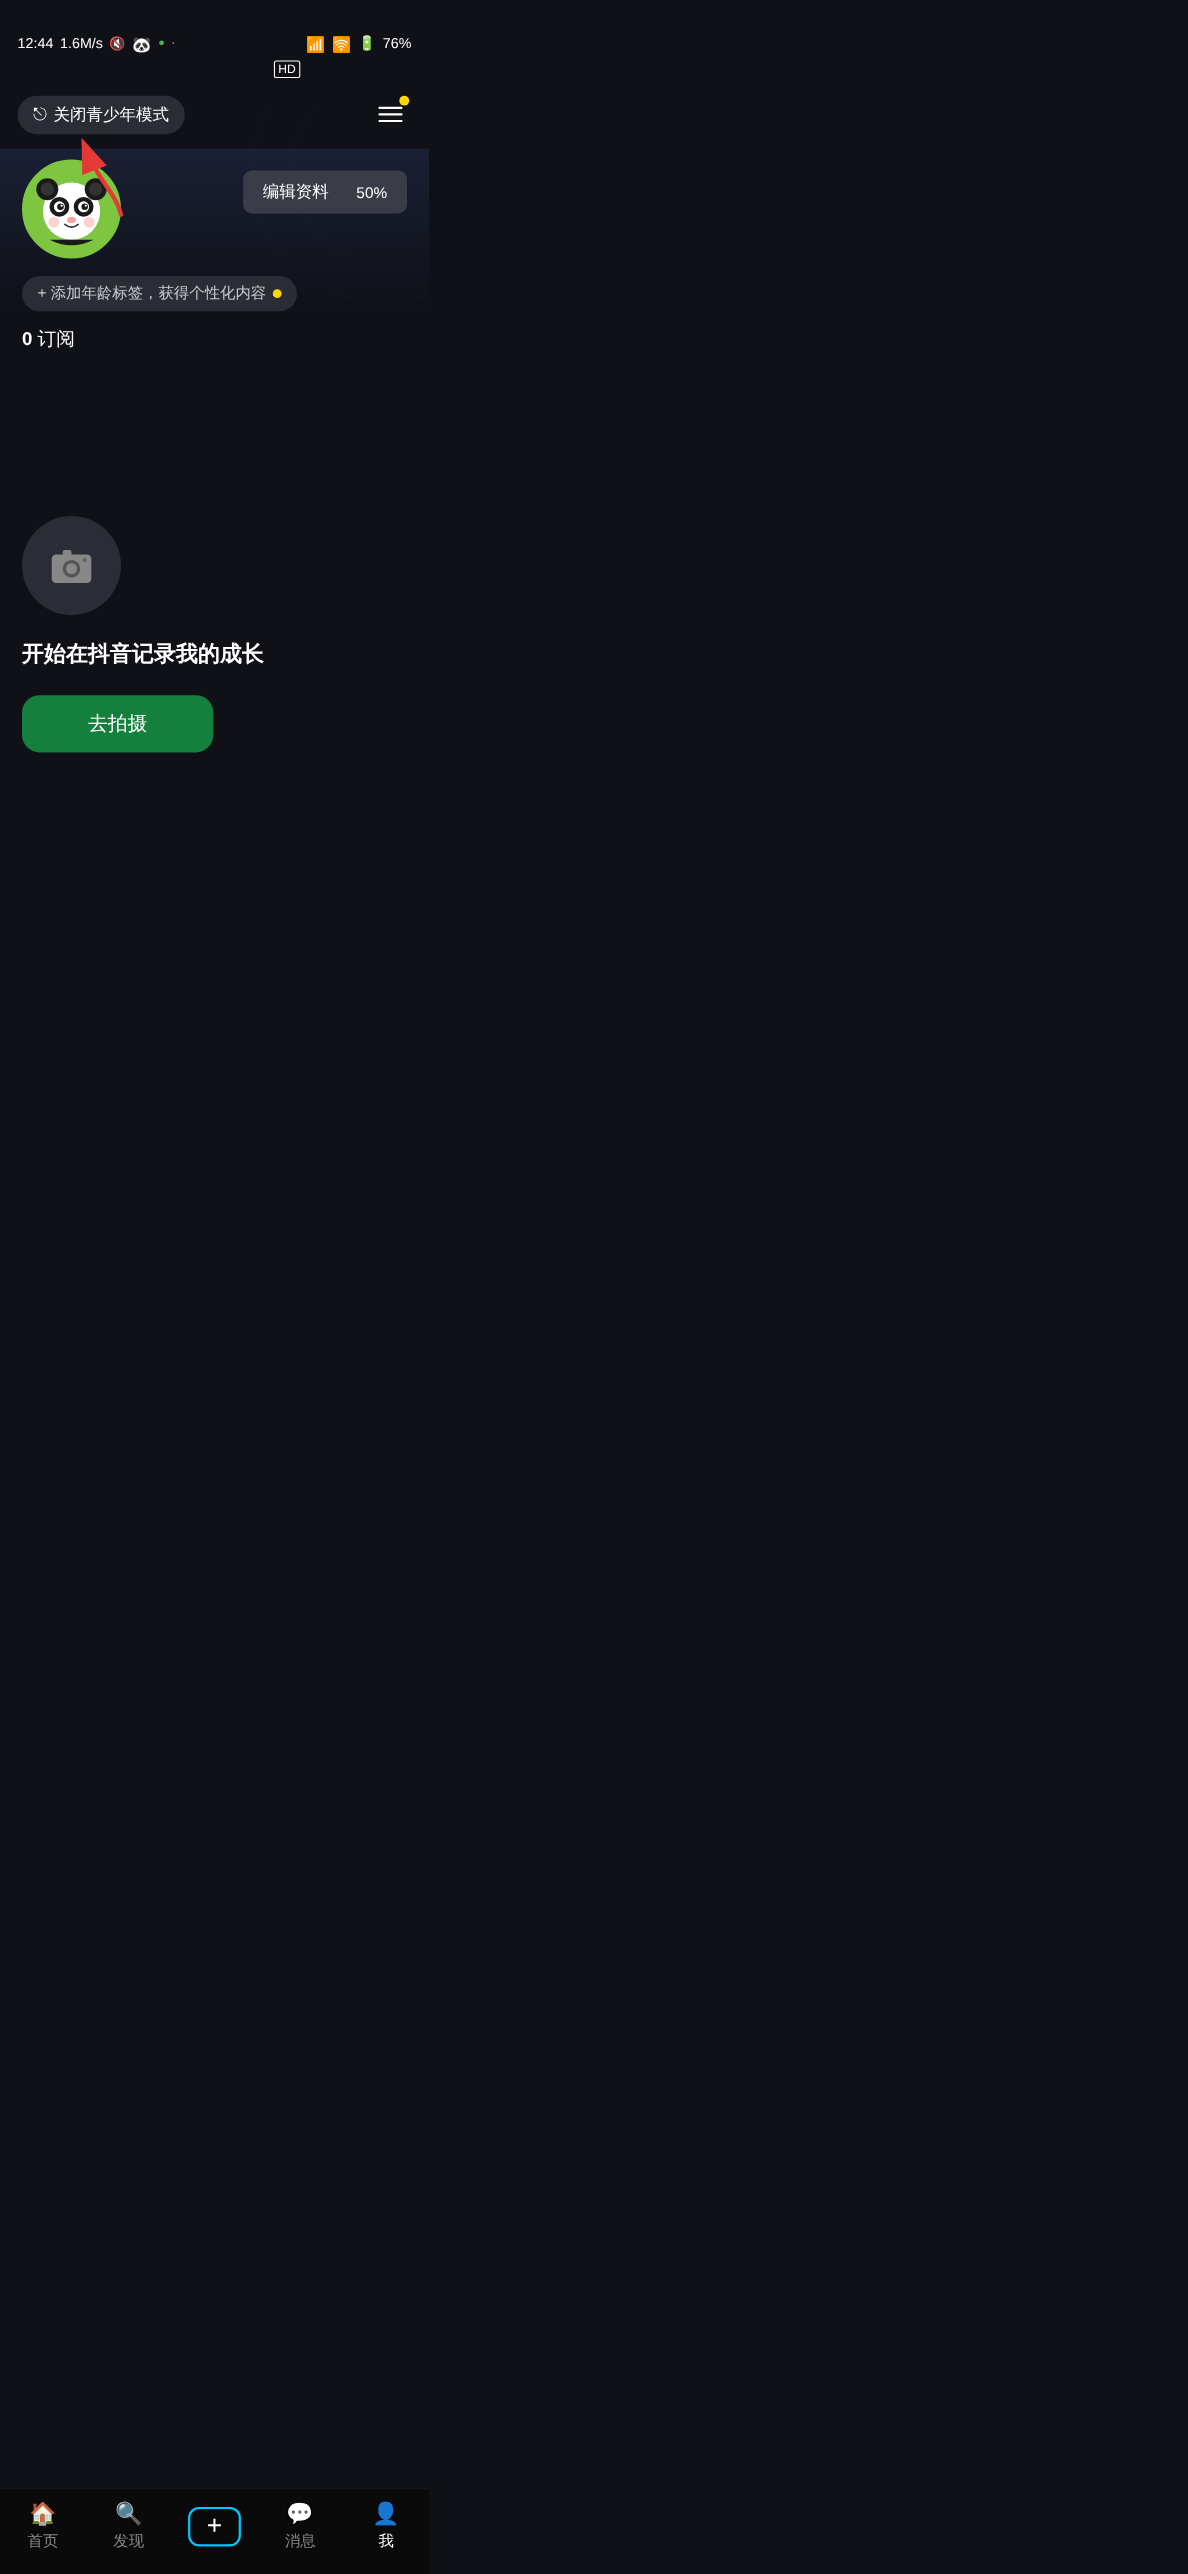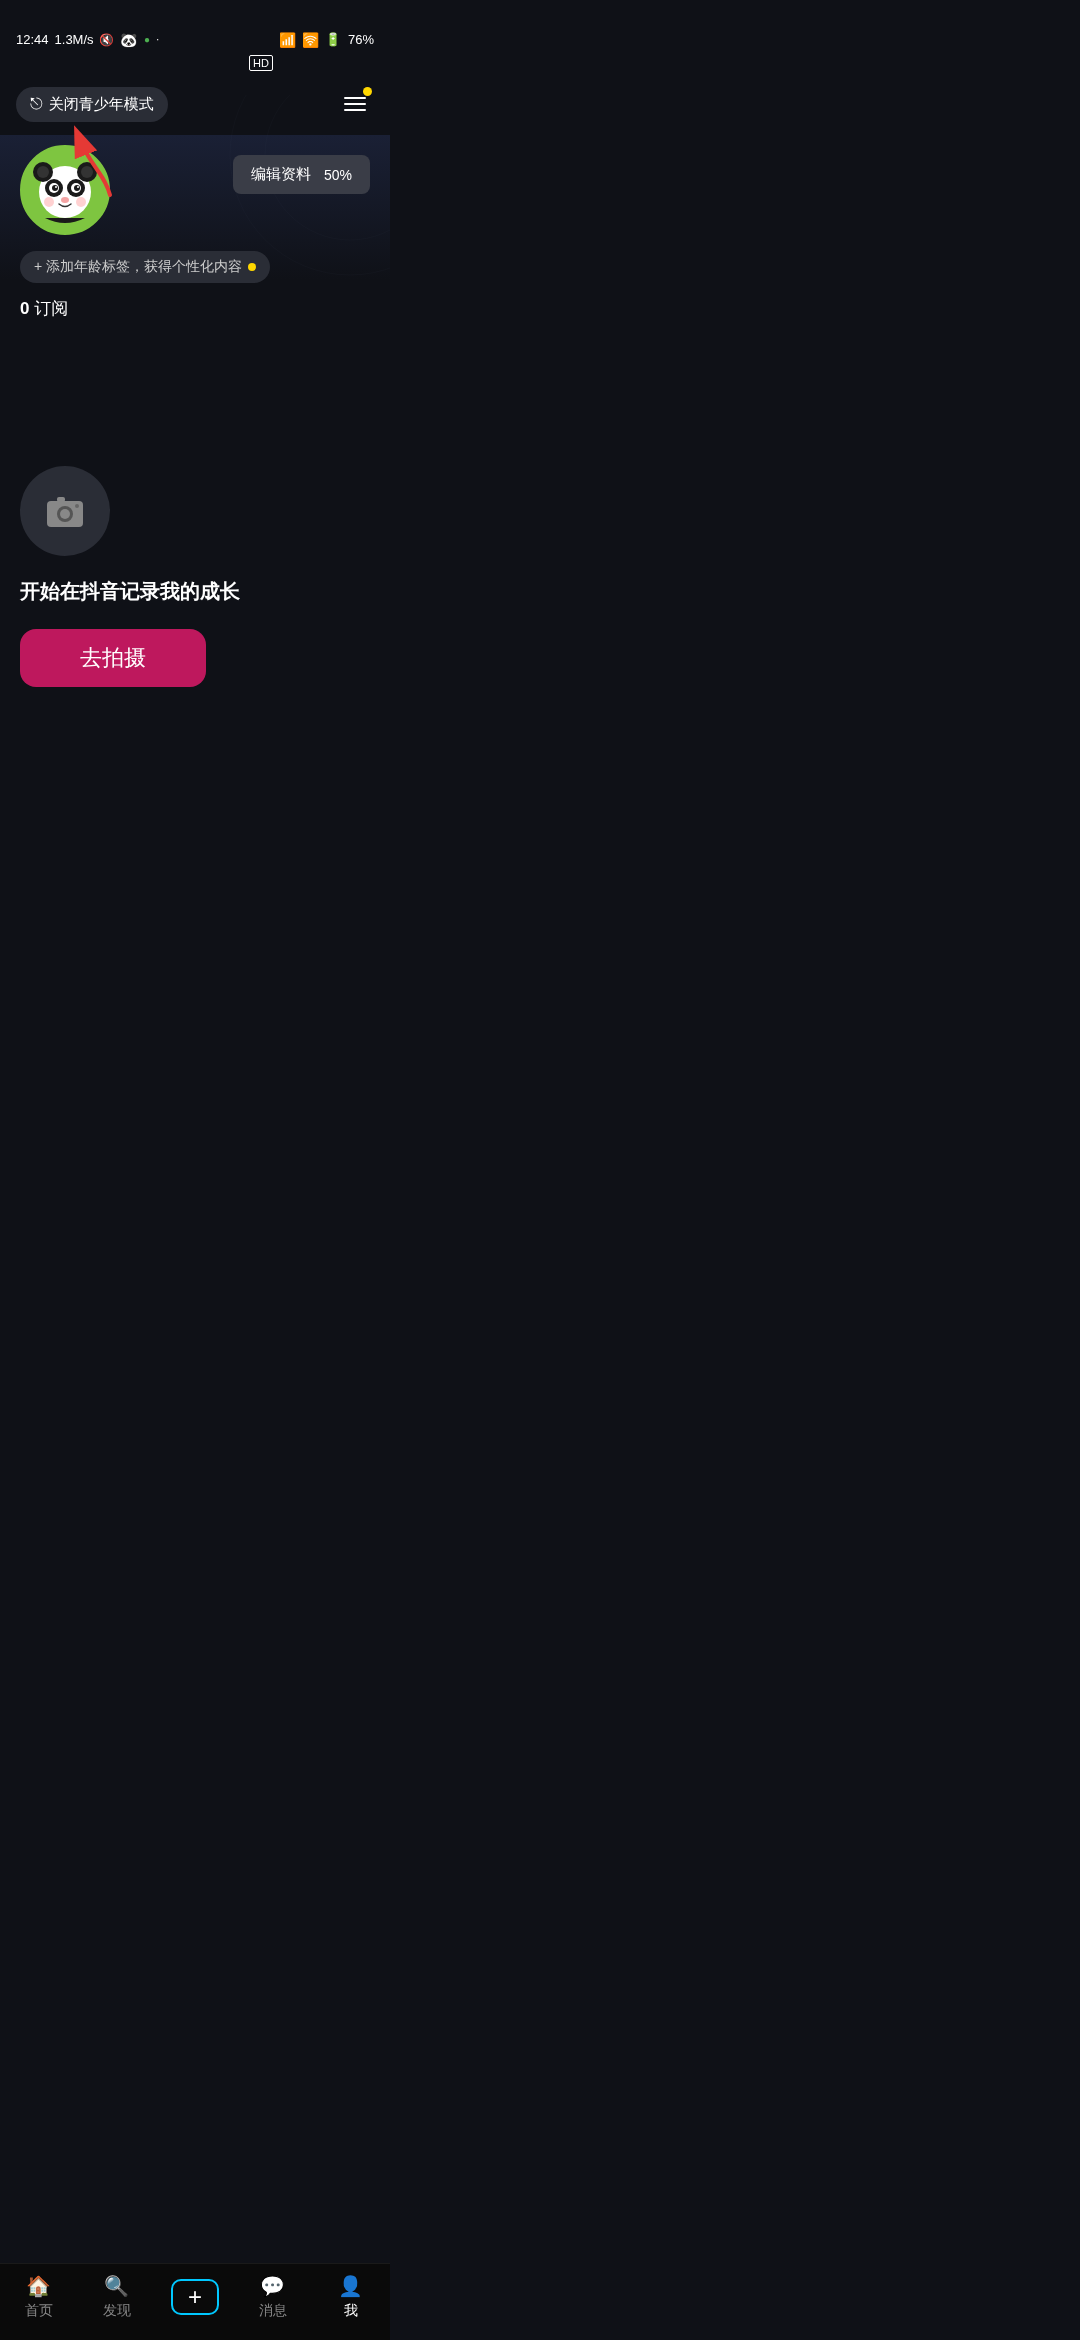--- a/index.html
+++ b/index.html
@@ -130,21 +130,21 @@
     .edit-profile-btn {
       background: #3a3d47;
       border: none;
       border-radius: 8px;
       padding: 10px 18px;
       color: #fff;
       font-size: 15px;
       cursor: pointer;
       display: flex;
       align-items: center;
-      gap: 0;
+      gap: 12px;
       margin-top: 10px;
     }
     .edit-profile-btn .percent {
       color: #ffffff;
       font-size: 14px;
       margin-left: 13px;
     }
     .username {
       font-size: 30px;
       font-weight: 700;
@@ -230,26 +230,26 @@
       width: 44px; height: 44px;
     }
     .empty-title {
       font-size: 20px;
       font-weight: 600;
       color: #fff;
       margin-bottom: 24px;
       text-align: center;
     }
     .shoot-btn {
-      background: #be185d;
+      background: #15803d;
       border: none;
       border-radius: 16px;
       padding: 14px 60px;
       color: #fff;
-      font-size: 22px;
+      font-size: 18px;
       cursor: pointer;
     }
 
     
     .bottom-nav {
       position: fixed;
       bottom: 0; left: 0;
       width: 390px;
       background: #0a0a0a;
       display: flex;
@@ -285,21 +285,21 @@
 
     
     .bottom-spacer { height: 90px; }
   </style>
 </head>
 <body>
 
 <div class="status-bar">
   <div class="status-left">
     <span>12:44</span>
-    <span>1.3M/s</span>
+    <span>1.6M/s</span>
 
     <span style="font-size:12px;">🔇</span>
     <span style="font-size:14px;">🐼</span>
     <span style="color:#4caf50;font-size:10px;">●</span>
     <span style="font-size:10px;">·</span>
   </div>
   <div class="status-right">
     <span style="font-size:11px;border:1px solid #fff;padding:1px 3px;border-radius:2px;margin-top:47px;">HD</span>
     <span style="font-size:14px;">📶</span>
     <span style="font-size:14px;">🛜</span>

